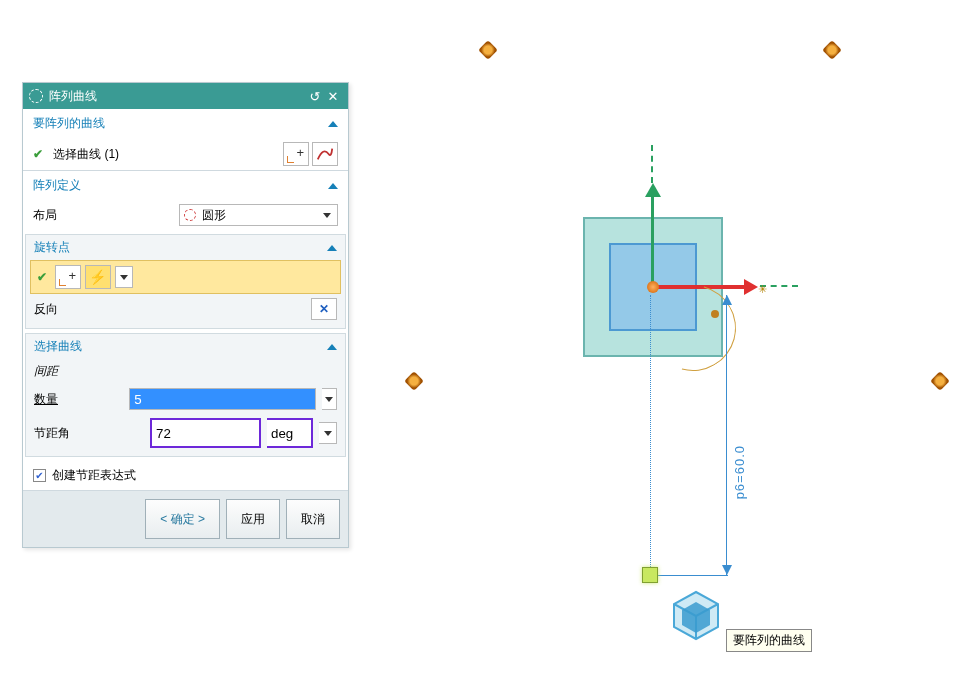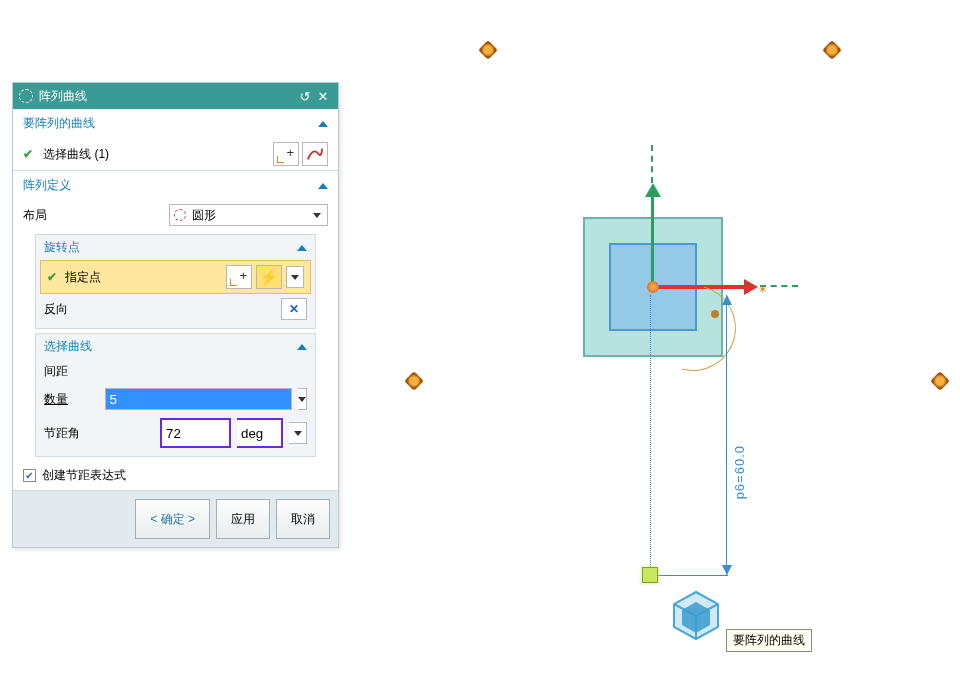--- a/index.html
+++ b/index.html
@@ -8,21 +8,21 @@
     font-family: "Microsoft YaHei", Arial, sans-serif;
     font-size: 12px;
     background: #fff;
     position: relative;
     width: 960px;
     height: 686px;
     overflow: hidden;
   }
   .dialog {
     position: absolute;
-    left: 12px;
+    left: 22px;
     top: 82px;
     width: 327px;
     border: 1px solid #b8c9d0;
     background: #fff;
     box-shadow: 2px 2px 4px rgba(0,0,0,0.1);
   }
   .titlebar {
     background: #3a9b94;
     color: #fff;
     height: 26px;
@@ -112,21 +112,21 @@
   .circ-icon {
     width: 12px; height: 12px;
     border: 1.5px dashed #d04040;
     border-radius: 50%;
     margin-right: 6px;
     display: inline-block;
   }
   .subsection {
     background: #f2f5f7;
     border: 1px solid #d1dbe0;
-    margin: 4px 22px;
+    margin: 4px 2px;
     padding-bottom: 4px;
   }
   .sub-hdr {
     color: #1680b8;
     padding: 4px 8px;
     display: flex;
     justify-content: space-between;
     align-items: center;
   }
   .sel-row {
@@ -422,41 +422,40 @@
     </span>
   </div>
 
   <div class="subsection">
     <div class="sub-hdr">
       <span>旋转点</span>
       <span class="caret"></span>
     </div>
     <div class="sel-row">
       <span class="check-green">✔</span>
-      <span style="flex:1;">指定点</span>
       <span class="icon-btn small-arrow">
         <span style="position:absolute;top:2px;right:4px;font-size:13px;color:#333;">+</span>
       </span>
       <span class="icon-btn" style="background:#ffe070;">
         <span class="bolt-icon">⚡</span>
       </span>
       <span class="dd-arrow" style="border:1px solid #b8b8b8;"></span>
     </div>
     <div class="row" style="padding:4px 8px;">
       <span>反向</span>
       <span class="rev-btn">✕</span>
     </div>
   </div>
 
   <div class="subsection">
     <div class="sub-hdr">
       <span>选择曲线</span>
       <span class="caret"></span>
     </div>
-    <div class="row" style="padding:4px 8px;">
+    <div class="row" style="padding:4px 8px;font-style:italic;">
       <span class="lbl" style="width:110px;">间距</span>
     </div>
     <div class="row" style="padding:4px 8px;">
       <span class="lbl" style="width:110px;text-decoration:underline;">数量</span>
       <input class="txt-input sel" value="5" style="">
       <span class="dd-arrow"></span>
     </div>
     <div class="row" style="padding:4px 8px;">
       <span class="lbl" style="width:110px;">节距角</span>
       <input class="unit-input" style="flex: 1 1 0%;" value="72">

